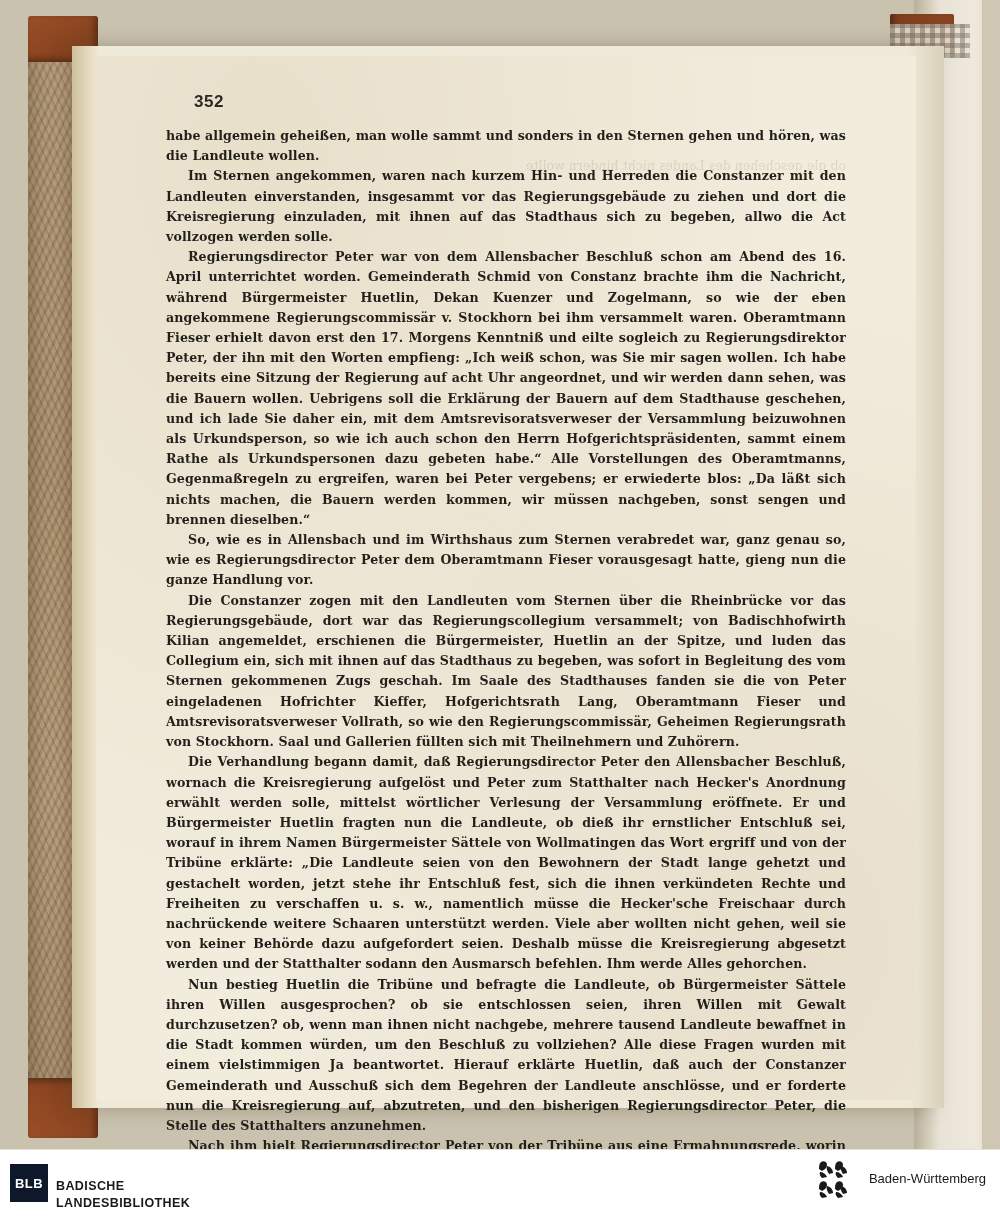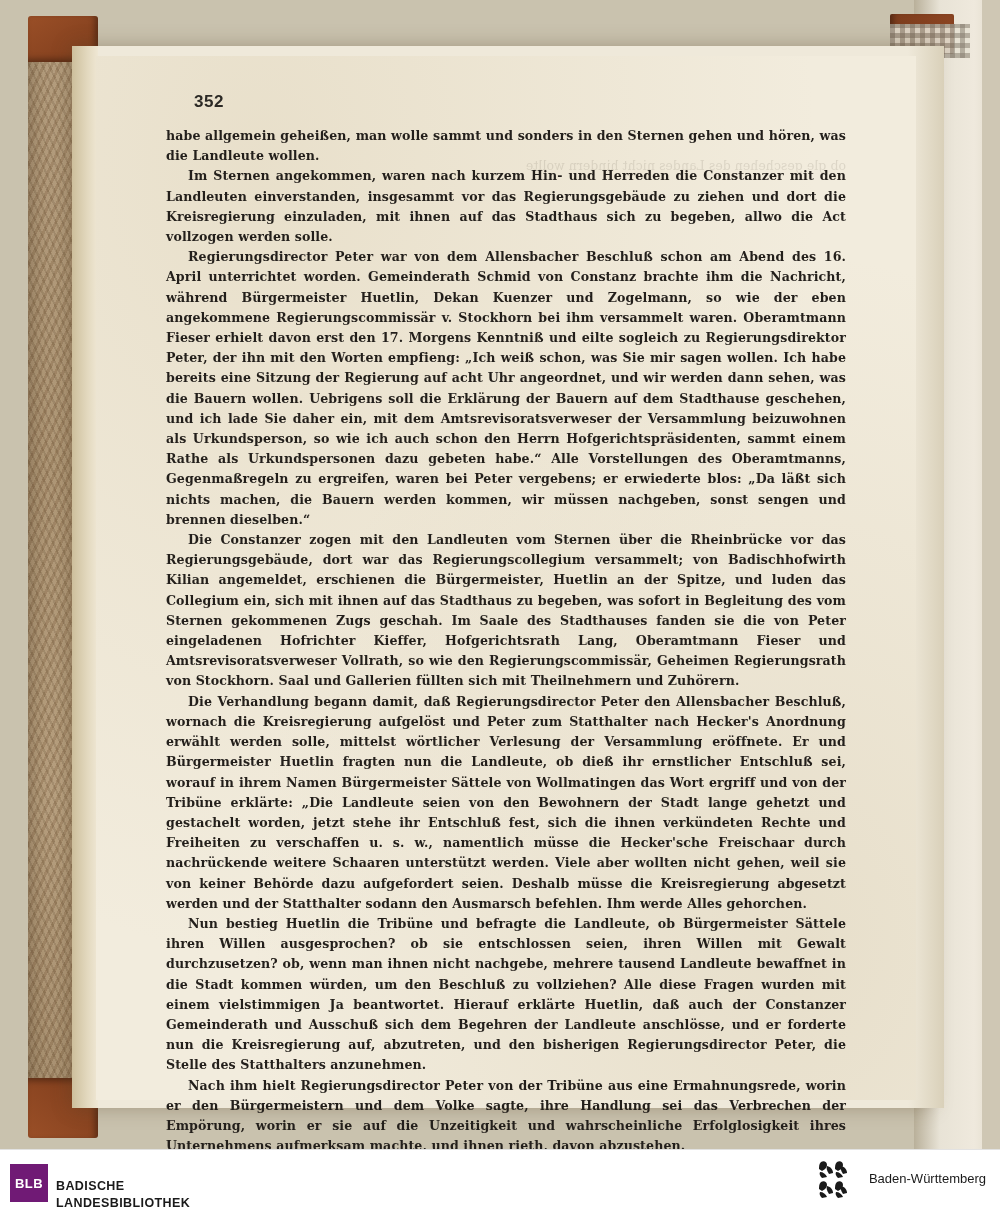--- a/index.html
+++ b/index.html
@@ -179,21 +179,21 @@
     position: absolute;
     left: 0; bottom: 0;
     width: 1000px; height: 66px;
     background: #ffffff;
     border-top: 1px solid #e2e2e2;
   }
   .blb-logo {
     position: absolute;
     left: 10px; top: 14px;
     width: 38px; height: 38px;
-    background: #701a75;
+    background: #0f172a;
     color: #ffffff;
     font-family: "Liberation Sans", sans-serif;
     font-weight: bold;
     font-size: 13px;
     display: flex;
     align-items: center;
     justify-content: center;
     letter-spacing: .5px;
   }
   .blb-text {
@@ -245,20 +245,21 @@
 
   <div class="page">
     <div class="folio">352</div>
 
     <div class="showthrough frak">ob gle geschehen des Landes nicht hindern wollte</div>
 
     <div class="text-col">
       <p class="frak noindent">habe allgemein geheißen, man wolle sammt und sonders in den Sternen gehen und hören, was die Landleute wollen.</p>
       <p class="frak">Im Sternen angekommen, waren nach kurzem Hin- und Herreden die Constanzer mit den Landleuten einverstanden, insgesammt vor das Regierungsgebäude zu ziehen und dort die Kreisregierung einzuladen, mit ihnen auf das Stadthaus sich zu begeben, allwo die Act vollzogen werden solle.</p>
       <p class="frak">Regierungsdirector Peter war von dem Allensbacher Beschluß schon am Abend des 16. April unterrichtet worden. Gemeinderath Schmid von Constanz brachte ihm die Nachricht, während Bürgermeister Huetlin, Dekan Kuenzer und Zogelmann, so wie der eben angekommene Regierungscommissär v. Stockhorn bei ihm versammelt waren. Oberamtmann Fieser erhielt davon erst den 17. Morgens Kenntniß und eilte sogleich zu Regierungsdirektor Peter, der ihn mit den Worten empfieng: „Ich weiß schon, was Sie mir sagen wollen. Ich habe bereits eine Sitzung der Regierung auf acht Uhr angeordnet, und wir werden dann sehen, was die Bauern wollen. Uebrigens soll die Erklärung der Bauern auf dem Stadthause geschehen, und ich lade Sie daher ein, mit dem Amtsrevisoratsverweser der Versammlung beizuwohnen als Urkundsperson, so wie ich auch schon den Herrn Hofgerichtspräsidenten, sammt einem Rathe als Urkundspersonen dazu gebeten habe.“ Alle Vorstellungen des Oberamtmanns, Gegenmaßregeln zu ergreifen, waren bei Peter vergebens; er erwiederte blos: „Da läßt sich nichts machen, die Bauern werden kommen, wir müssen nachgeben, sonst sengen und brennen dieselben.“</p>
+      <p class="frak">So, wie es in Allensbach und im Wirthshaus zum Sternen verabredet war, ganz genau so, wie es Regierungsdirector Peter dem Oberamtmann Fieser vorausgesagt hatte, gieng nun die ganze Handlung vor.</p>
       <p class="frak">Die Constanzer zogen mit den Landleuten vom Sternen über die Rheinbrücke vor das Regierungsgebäude, dort war das Regierungscollegium versammelt; von Badischhofwirth Kilian angemeldet, erschienen die Bürgermeister, Huetlin an der Spitze, und luden das Collegium ein, sich mit ihnen auf das Stadthaus zu begeben, was sofort in Begleitung des vom Sternen gekommenen Zugs geschah. Im Saale des Stadthauses fanden sie die von Peter eingeladenen Hofrichter Kieffer, Hofgerichtsrath Lang, Oberamtmann Fieser und Amtsrevisoratsverweser Vollrath, so wie den Regierungscommissär, Geheimen Regierungsrath von Stockhorn. Saal und Gallerien füllten sich mit Theilnehmern und Zuhörern.</p>
       <p class="frak">Die Verhandlung begann damit, daß Regierungsdirector Peter den Allensbacher Beschluß, wornach die Kreisregierung aufgelöst und Peter zum Statthalter nach Hecker's Anordnung erwählt werden solle, mittelst wörtlicher Verlesung der Versammlung eröffnete. Er und Bürgermeister Huetlin fragten nun die Landleute, ob dieß ihr ernstlicher Entschluß sei, worauf in ihrem Namen Bürgermeister Sättele von Wollmatingen das Wort ergriff und von der Tribüne erklärte: „Die Landleute seien von den Bewohnern der Stadt lange gehetzt und gestachelt worden, jetzt stehe ihr Entschluß fest, sich die ihnen verkündeten Rechte und Freiheiten zu verschaffen u. s. w., namentlich müsse die Hecker'sche Freischaar durch nachrückende weitere Schaaren unterstützt werden. Viele aber wollten nicht gehen, weil sie von keiner Behörde dazu aufgefordert seien. Deshalb müsse die Kreisregierung abgesetzt werden und der Statthalter sodann den Ausmarsch befehlen. Ihm werde Alles gehorchen.</p>
       <p class="frak">Nun bestieg Huetlin die Tribüne und befragte die Landleute, ob Bürgermeister Sättele ihren Willen ausgesprochen? ob sie entschlossen seien, ihren Willen mit Gewalt durchzusetzen? ob, wenn man ihnen nicht nachgebe, mehrere tausend Landleute bewaffnet in die Stadt kommen würden, um den Beschluß zu vollziehen? Alle diese Fragen wurden mit einem vielstimmigen Ja beantwortet. Hierauf erklärte Huetlin, daß auch der Constanzer Gemeinderath und Ausschuß sich dem Begehren der Landleute anschlösse, und er forderte nun die Kreisregierung auf, abzutreten, und den bisherigen Regierungsdirector Peter, die Stelle des Statthalters anzunehmen.</p>
       <p class="frak">Nach ihm hielt Regierungsdirector Peter von der Tribüne aus eine Ermahnungsrede, worin er den Bürgermeistern und dem Volke sagte, ihre Handlung sei das Verbrechen der Empörung, worin er sie auf die Unzeitigkeit und wahrscheinliche Erfolglosigkeit ihres Unternehmens aufmerksam machte, und ihnen rieth, davon abzustehen.</p>
 
     </div>
   </div>
 </div>
 
 <div class="footer">

